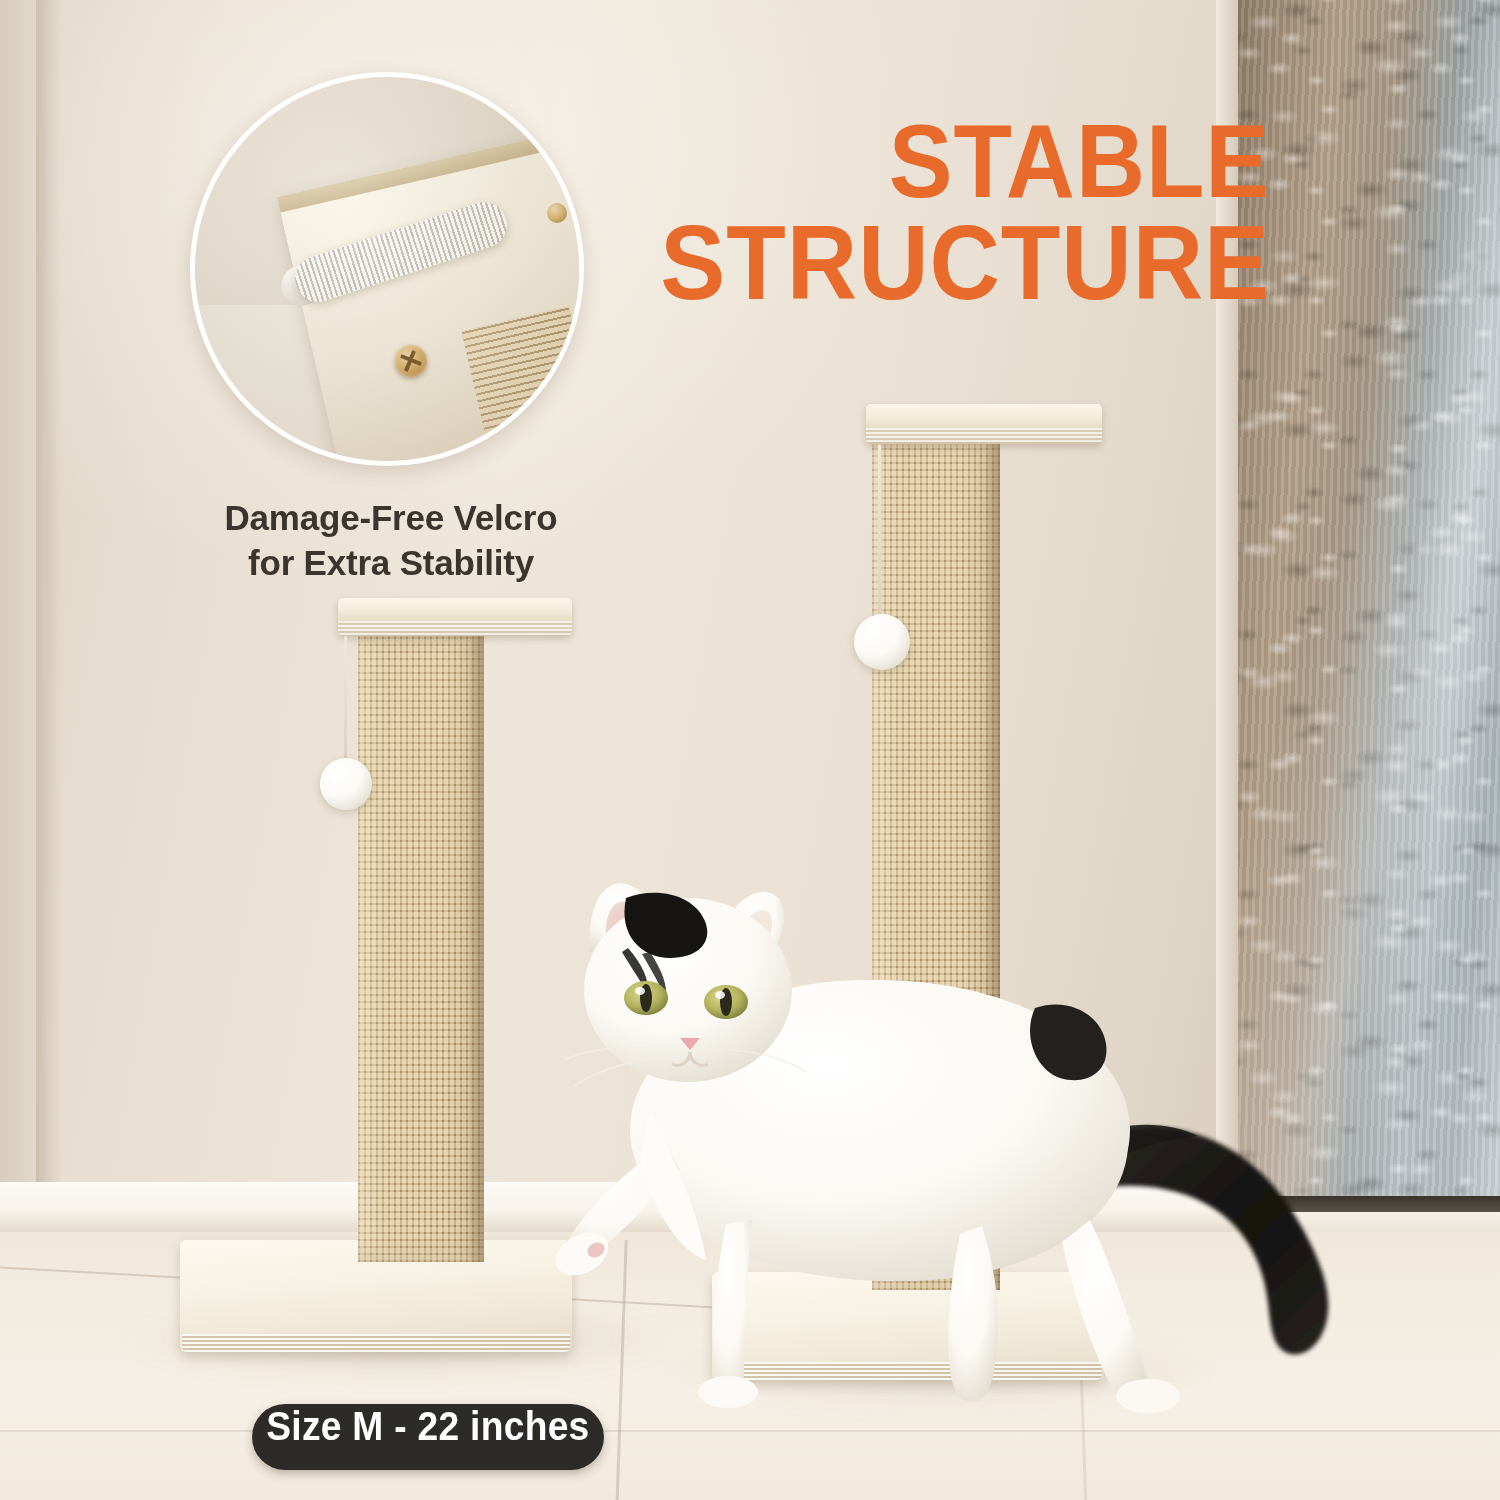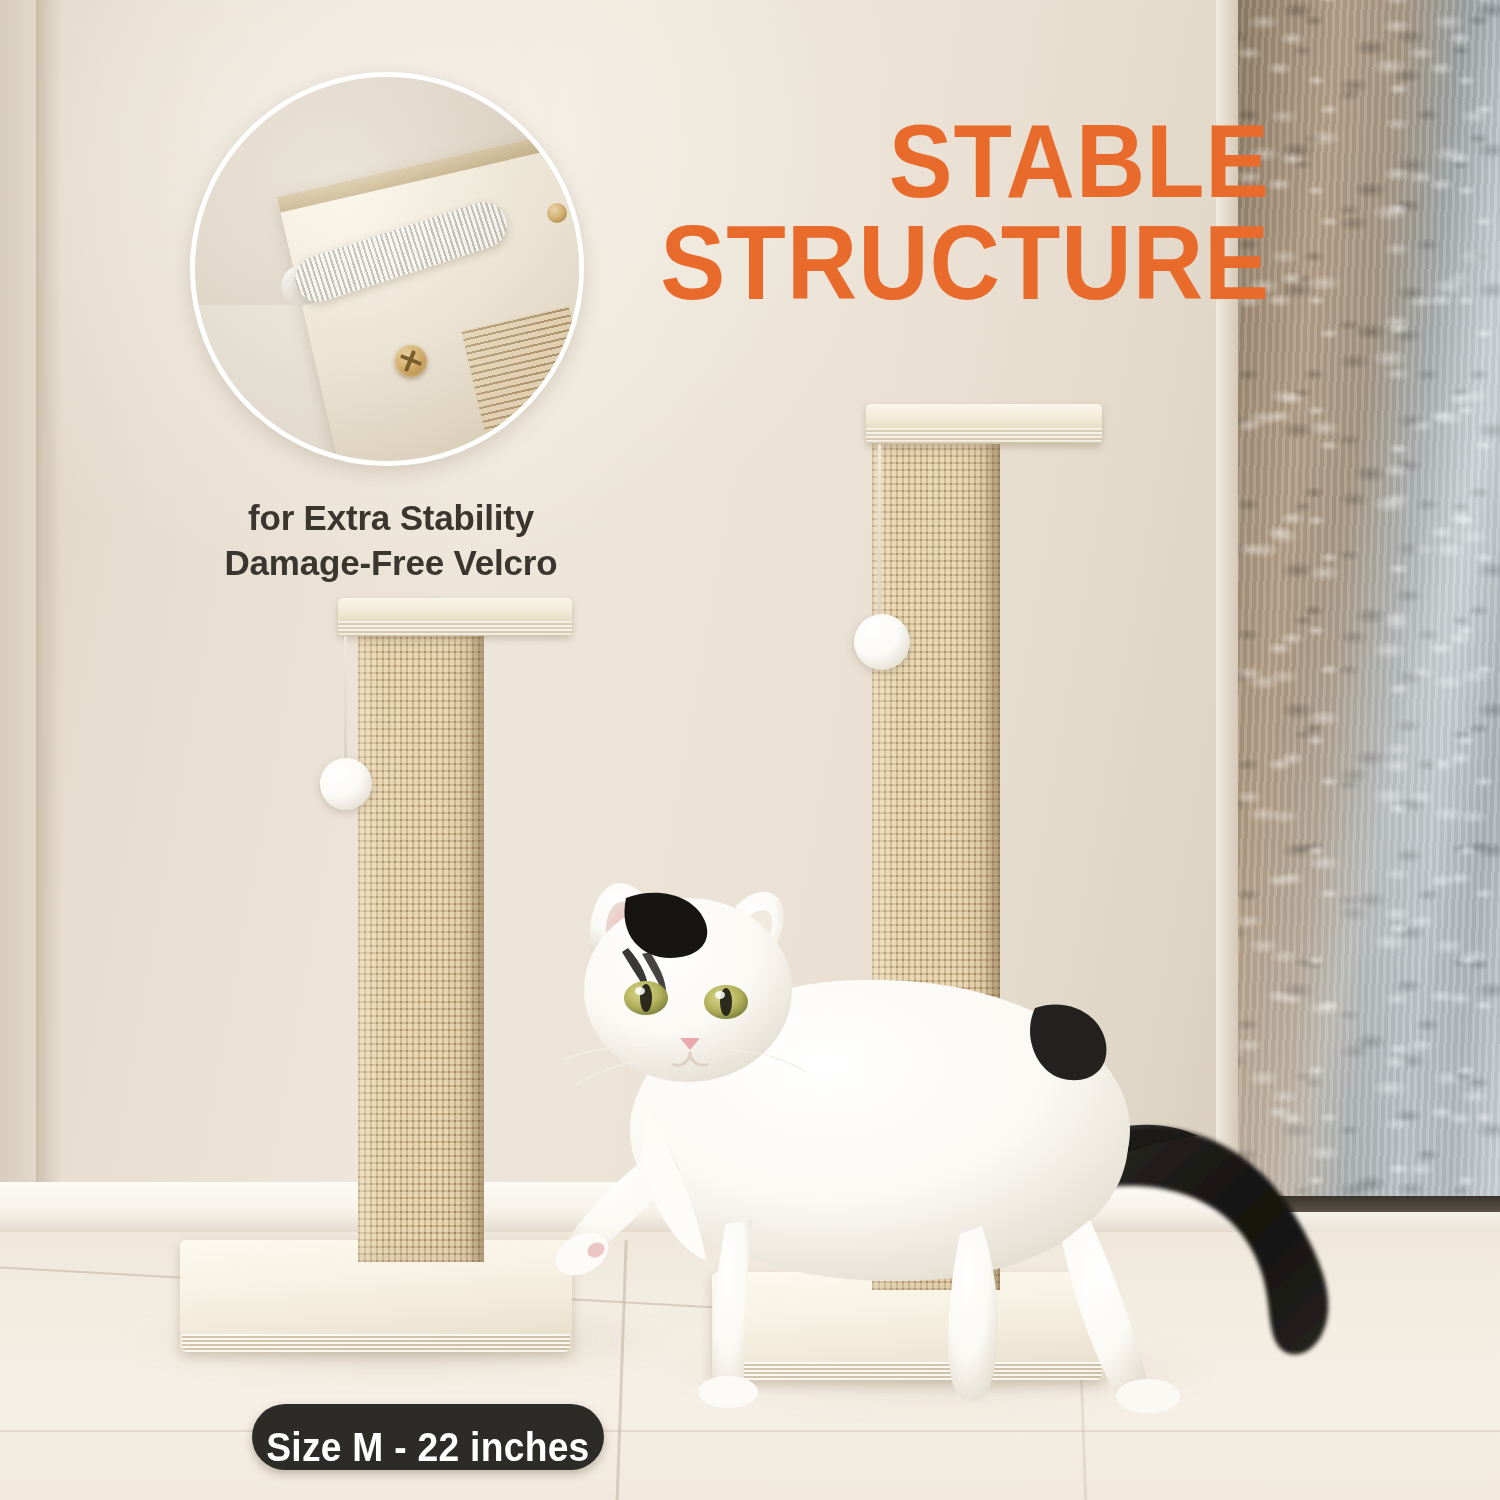--- a/index.html
+++ b/index.html
@@ -227,21 +227,21 @@
     font-family:"Liberation Sans Narrow","Liberation Sans",sans-serif;
     font-weight:700;letter-spacing:1px;line-height:.96;
     color:#E86B2C;font-size:104px;
     transform:scaleX(.92);transform-origin:100% 0;
   }
   .headline .l2{display:block;font-size:106px;}
 
   
   .badge{
     position:absolute;height:66px;border-radius:33px;background:#2d2b28;
-    display:flex;align-items:flex-end;justify-content:center;
+    display:flex;align-items:flex-start;justify-content:center;
     color:#ffffff;font-family:"Liberation Sans Narrow","Liberation Sans",sans-serif;
     font-weight:700;font-size:40px;letter-spacing:.3px;
     box-shadow:0 4px 10px rgba(80,66,48,.32);
   }
   .badge span{transform:scaleX(.93);display:block;white-space:nowrap;}
   #badge-m{left:252px;top:1404px;width:352px;}
   #badge-l{left:786px;top:1404px;width:352px;}
 
   
   .caption{
@@ -385,22 +385,22 @@
     </div>
     <div class="inset-sisal"></div>
     <div class="velcro-tip"></div>
     <div class="velcro"></div>
     <div class="screw"></div>
     <div class="screw2"></div>
     <div class="inset-shade"></div>
   </div>
 
   <div class="caption">
+    <div>Damage-Free Velcro</div>
     <div>for Extra Stability</div>
-    <div>Damage-Free Velcro</div>
   </div>
 
   <div class="headline">
     <span class="l1">STABLE</span>
     <span class="l2">STRUCTURE</span>
   </div>
 
   <div class="badge" id="badge-m">
     <span>Size M - 22 inches</span>
   </div>

